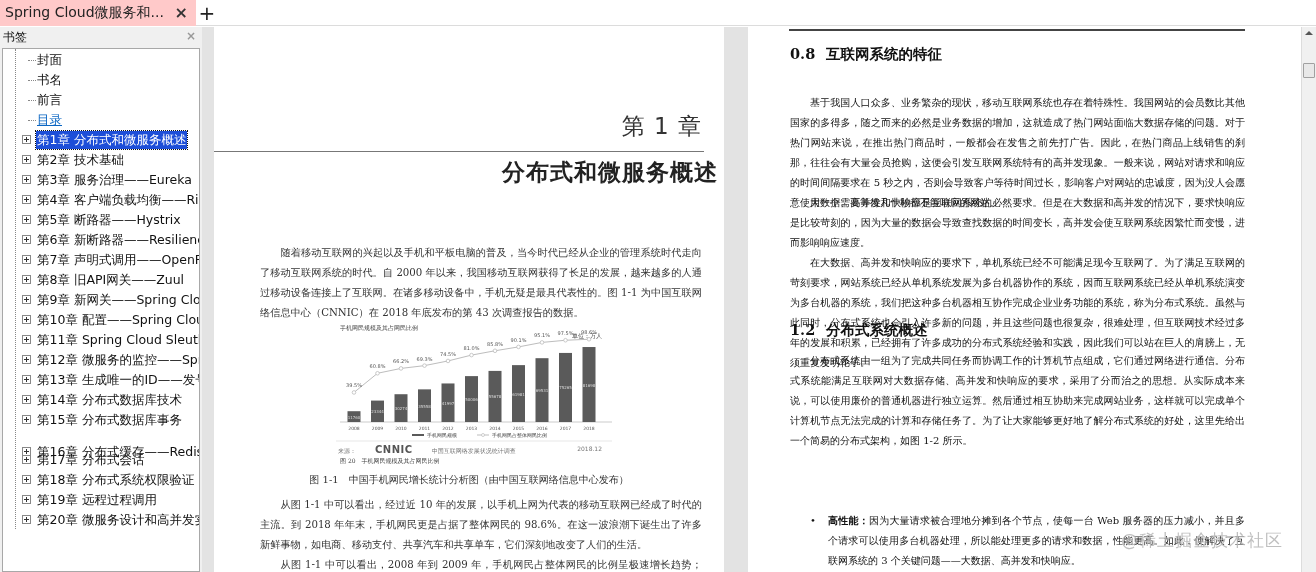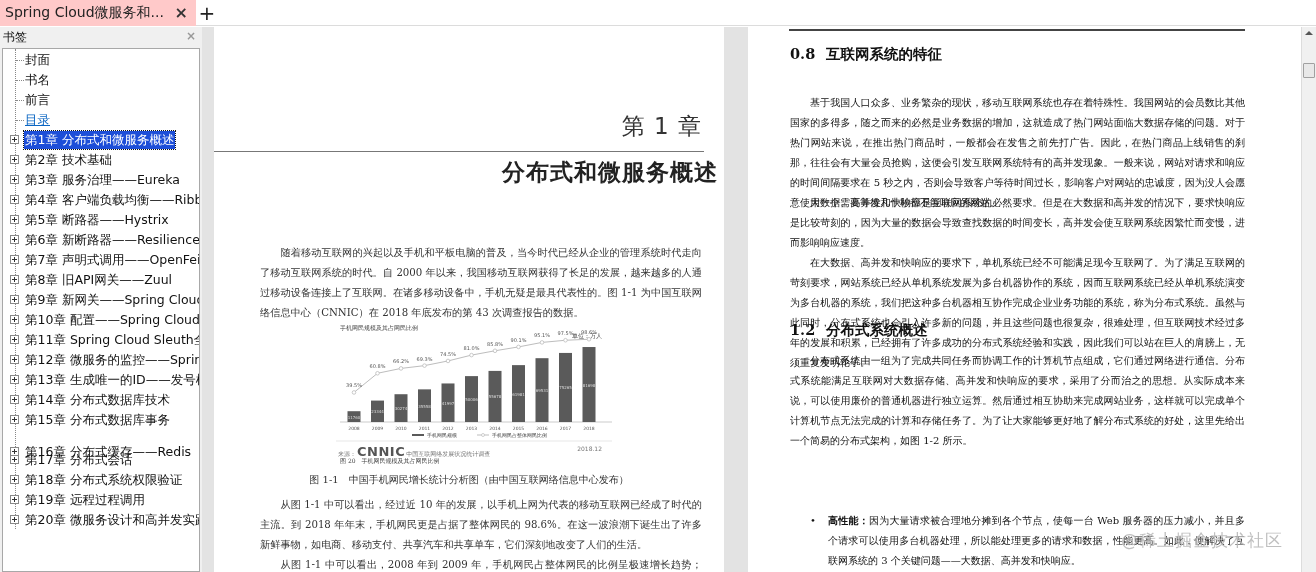--- a/index.html
+++ b/index.html
@@ -10,21 +10,21 @@
   .tab-title { font-size: 14px; color: #222; white-space: nowrap; overflow: hidden; width: 160px; font-family: "DejaVu Sans", sans-serif; }
   .tab-close { position: absolute; right: 8px; top: 3px; font-size: 16px; color: #333; font-weight: bold; line-height: 20px; cursor: pointer; }
   .tab-add { position: absolute; left: 198px; top: 1px; width: 18px; height: 24px; font-size: 20px; color: #222; line-height: 24px; text-align: center; cursor: pointer; }
 
   
   .bm-panel { position: absolute; left: 0; top: 27px; width: 202px; height: 545px; background: #f0f0f0; }
   .bm-header { position: absolute; left: 0; top: 0; width: 202px; height: 21px; display: flex; align-items: center; padding-left: 3px; font-size: 12px; color: #111; }
   .bm-header-close { position: absolute; right: 6px; top: 2px; font-size: 12px; color: #999; font-weight: bold; cursor: pointer; }
   .bm-tree { position: absolute; left: 2px; top: 21px; width: 198px; height: 524px; background: #fff; border: 1px solid #a8a8a8; overflow: hidden; }
   .bm-vline { position: absolute; left: 12px; top: 0; height: 480px; border-left: 1px dotted #888; }
-  .bm-item { position: absolute; left: 0; height: 20px; width: 198px; display: flex; align-items: center; font-size: 12.5px; color: #111; white-space: nowrap; cursor: pointer; text-decoration: underline; }
+  .bm-item { position: absolute; left: 12px; height: 20px; width: 198px; display: flex; align-items: center; font-size: 12.5px; color: #111; white-space: nowrap; cursor: pointer; text-decoration: underline; }
   .bm-item .hline { position: absolute; left: 13px; top: 10px; width: 8px; border-top: 1px dotted #888; }
   .bm-item .expander { position: absolute; left: 7px; top: 5px; width: 9px; height: 9px; border: 1px solid #888; background: #fff; }
   .bm-item .expander::before { content: ""; position: absolute; left: 1px; top: 3px; width: 5px; height: 1px; background: #333; }
   .bm-item .expander::after { content: ""; position: absolute; left: 3px; top: 1px; width: 1px; height: 5px; background: #333; }
   .bm-item .label { position: absolute; left: 21px; top: 1px; padding: 0 1px; line-height: 18px; }
   .bm-item.link .label { color: #0b66c3; text-decoration: underline; }
   .bm-item.selected .label { background: #1d4ed8; color: #fff; outline: 1px dotted #111; }
 
   
   .doc-area { position: absolute; left: 202px; top: 27px; width: 1099px; height: 545px; background: #e3e3e3; overflow: hidden; }
@@ -36,21 +36,21 @@
   .chapter-title { position: absolute; right: 6px; top: 130px; font-size: 23px; color: #222; font-weight: bold; font-family: "DejaVu Sans", sans-serif; letter-spacing: 1px; }
   .para { position: absolute; font-family: "DejaVu Serif", serif; font-size: 10.2px; line-height: 20px; color: #333; text-align: justify; }
   .para.indent { text-indent: 2em; }
 
   
   .figure { position: absolute; left: 98px; top: 291px; width: 310px; height: 150px; }
   .fig-title { position: absolute; left: 28px; top: 6px; font-size: 6px; color: #444; font-family: "DejaVu Serif", serif; }
   .fig-unit { position: absolute; right: 20px; top: 14px; font-size: 6px; color: #444; }
   .fig-svg { position: absolute; left: 0; top: 0; }
   .fig-source { position: absolute; left: 26px; top: 126px; font-size: 6px; color: #777; }
-  .fig-cnnic { font-weight: bold; color: #555; font-size: 13px; letter-spacing: 0.5px; margin: 0 1px; }
+  .fig-cnnic { font-weight: bold; color: #555; font-size: 10px; letter-spacing: 0.5px; margin: 0 19px; }
   .fig-date { position: absolute; right: 20px; top: 127px; font-size: 6px; color: #777; }
   .fig-caption-inner { position: absolute; left: 28px; top: 139px; font-size: 6px; color: #444; font-family: "DejaVu Serif", serif; }
   .fig-caption { position: absolute; left: 0; width: 510px; top: 446px; text-align: center; font-family: "DejaVu Serif", serif; font-size: 10px; color: #333; }
 
   
   .top-rule { position: absolute; left: 41px; top: 2px; width: 456px; border-top: 2px solid #444; }
   .section-h { position: absolute; left: 42px; font-family: "DejaVu Serif", serif; font-size: 14.5px; font-weight: bold; color: #111; }
   .section-h .num { display: inline-block; width: 36px; }
   .rpara { position: absolute; left: 42px; width: 455px; font-family: "DejaVu Serif", serif; font-size: 10px; line-height: 20px; color: #111; text-align: justify; }
   .rpara.indent { text-indent: 2em; }

